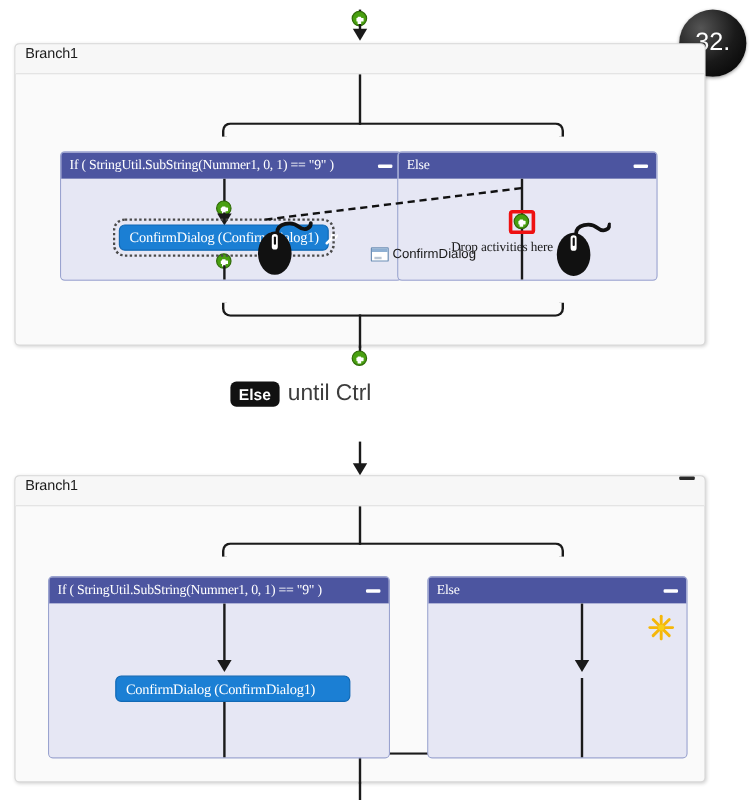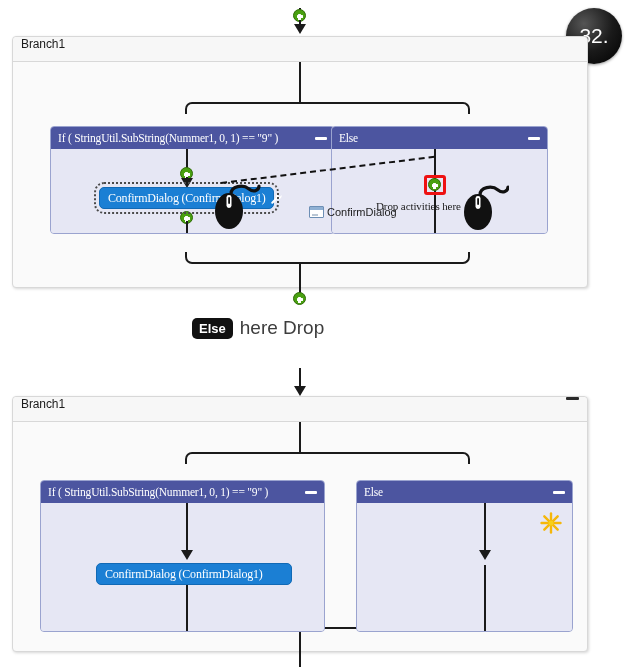--- a/index.html
+++ b/index.html
@@ -256,21 +256,21 @@
       </div>
 
     </div>
   </div>
 
   <div class="vline" style="left:298.8px;top:288px;height:12px;"></div>
   <div class="gplus" style="left:293px;top:292px;"></div>
 
   <div class="instruction" style="left:192px;top:317px;">
     <span class="keycap">Else</span>
-    <span>here Drop</span>
+    <span>until Ctrl</span>
   </div>
 
   <div class="vline" style="left:298.8px;top:368px;height:24px;"></div>
   <div class="arrowdown" style="left:294px;top:386px;"></div>
 
   <div class="branch" style="left:12px;top:396px;width:576px;height:256px;">
     <div class="branch-head">
       <span class="branch-title">Branch1</span>
       <span class="collapse-minus"></span>
     </div>

